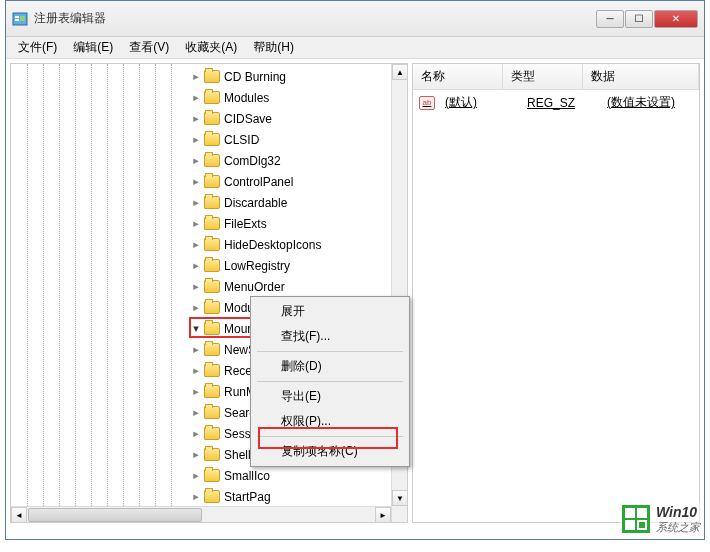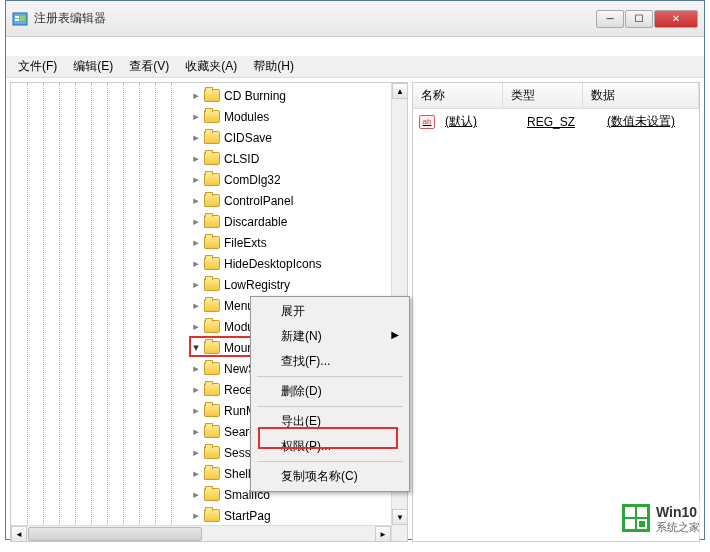--- a/index.html
+++ b/index.html
@@ -4,21 +4,21 @@
 <style>
 * { box-sizing: border-box; margin: 0; padding: 0; font-family: "Microsoft YaHei", "Segoe UI", Tahoma, sans-serif; font-size: 12px; }
 body { background: #fff; width: 710px; height: 552px; overflow: hidden; position: relative; }
 .window { width: 700px; height: 540px; background: #fff; border: 1px solid #5a7aa0; position: absolute; top: 0; left: 5px; }
 .titlebar { height: 36px; background: linear-gradient(to bottom, #f5f5f5, #e8e8e8); display: flex; align-items: center; padding: 0 6px; border-bottom: 1px solid #ccc; }
 .titlebar-icon { width: 16px; height: 16px; margin-right: 6px; }
 .titlebar-title { flex: 1; color: #333; font-size: 12px; }
 .win-buttons { display: flex; gap: 1px; }
 .win-btn { width: 28px; height: 18px; background: linear-gradient(to bottom, #f8f8f8, #ddd); border: 1px solid #aaa; border-radius: 2px; display: flex; align-items: center; justify-content: center; font-size: 10px; cursor: default; }
 .win-btn.close { background: linear-gradient(to bottom, #e06060, #c83030); color: #fff; width: 44px; }
-.menubar { height: 22px; background: #f0f0f0; display: flex; align-items: center; padding: 0 4px; border-bottom: 1px solid #ddd; margin-top: 19px; }
+.menubar { height: 22px; background: #f0f0f0; display: flex; align-items: center; padding: 0 4px; border-bottom: 1px solid #ddd; }
 .menubar-item { padding: 2px 8px; cursor: default; }
 .main-area { display: flex; height: calc(100% - 28px - 22px - 20px); }
 .tree-pane { width: 398px; border: 1px solid #ccc; margin: 4px; overflow: auto; position: relative; background: #fff; }
 .list-pane { flex: 1; border: 1px solid #ccc; margin: 4px 4px 4px 0; background: #fff; display: flex; flex-direction: column; }
 .list-header { display: flex; background: linear-gradient(to bottom, #fcfcfc, #eee); border-bottom: 1px solid #ddd; }
 .list-header-cell { padding: 4px 8px; border-right: 1px solid #ddd; font-size: 12px; }
 .list-header-cell.name { width: 90px; }
 .list-header-cell.type { width: 80px; }
 .list-header-cell.data { flex: 1; }
 .list-body { flex: 1; padding: 2px; text-decoration: underline; }
@@ -36,21 +36,21 @@
 .folder-icon { width: 16px; height: 13px; background: linear-gradient(to bottom, #ffe890, #f5c840); border: 1px solid #c8a030; border-radius: 1px 2px 2px 1px; margin-right: 4px; position: relative; }
 .folder-icon::before { content: ""; position: absolute; top: -3px; left: 0; width: 6px; height: 3px; background: #ffe890; border: 1px solid #c8a030; border-bottom: none; border-radius: 1px 1px 0 0; }
 .tree-label { font-size: 12px; color: #000; }
 .selected-box { border: 2px solid #e03030; padding: 0; position: absolute; }
 .context-menu { position: absolute; left: 250px; top: 296px; width: 160px; background: #f0f0f0; border: 1px solid #999; box-shadow: 2px 2px 4px rgba(0,0,0,0.3); z-index: 10; padding: 2px; }
 .context-item { padding: 4px 8px 4px 28px; position: relative; font-size: 12px; cursor: default; }
 .context-sep { height: 1px; background: #ccc; margin: 2px 4px; }
 .context-arrow { position: absolute; right: 8px; top: 5px; font-size: 10px; }
 .red-box2 { border: 2px solid #e03030; position: absolute; left: 258px; top: 427px; width: 140px; height: 22px; z-index: 11; pointer-events: none; }
 .statusbar { height: 20px; background: #f0f0f0; border-top: 1px solid #ddd; padding: 2px 6px; font-size: 12px; overflow: hidden; white-space: nowrap; position: absolute; bottom: 0; left: 0; right: 0; }
-.watermark { position: absolute; right: 8px; bottom: 16px; display: flex; align-items: flex-start; gap: 6px; z-index: 20; background: rgba(255,255,255,0.5); padding: 2px; }
+.watermark { position: absolute; right: 8px; bottom: 16px; display: flex; align-items: center; gap: 6px; z-index: 20; background: rgba(255,255,255,0.5); padding: 2px; font-style: italic; }
 .wm-logo { width: 28px; height: 28px; background: #2aa837; display: grid; grid-template-columns: 1fr 1fr; grid-template-rows: 1fr 1fr; gap: 2px; padding: 3px; }
 .wm-logo div { background: #fff; }
 .wm-logo div:last-child { background: #2aa837; border: 2px solid #fff; }
 .wm-text { line-height: 1.2; }
 .wm-text .l1 { font-size: 14px; font-weight: bold; color: #333; }
 .wm-text .l2 { font-size: 11px; color: #666; }
 .scrollbar-v { position: absolute; right: 0; top: 0; bottom: 0; width: 16px; background: #f0f0f0; border-left: 1px solid #ddd; }
 .scrollbar-h { position: absolute; left: 0; right: 16px; bottom: 0; height: 16px; background: #f0f0f0; border-top: 1px solid #ddd; display: flex; }
 .sb-btn { width: 16px; height: 16px; background: linear-gradient(#fcfcfc,#e8e8e8); border: 1px solid #ccc; display: flex; align-items: center; justify-content: center; font-size: 8px; }
 .sb-track { flex: 1; position: relative; }
@@ -257,21 +257,20 @@
           <span class="list-cell data">(数值未设置)</span>
         </div>
       </div>
     </div>
   </div>
 
 </div>
 
 <div class="context-menu" id="context-menu">
     <div class="context-item">展开</div>
-    <div class="context-item">新建(N)<span class="context-arrow">▶</span></div>
     <div class="context-item">查找(F)...</div>
     <div class="context-sep"></div>
     <div class="context-item">删除(D)</div>
     <div class="context-sep"></div>
     <div class="context-item">导出(E)</div>
     <div class="context-item">权限(P)...</div>
     <div class="context-sep"></div>
     <div class="context-item">复制项名称(C)</div>
   </div>
 <div class="red-box2"></div>

